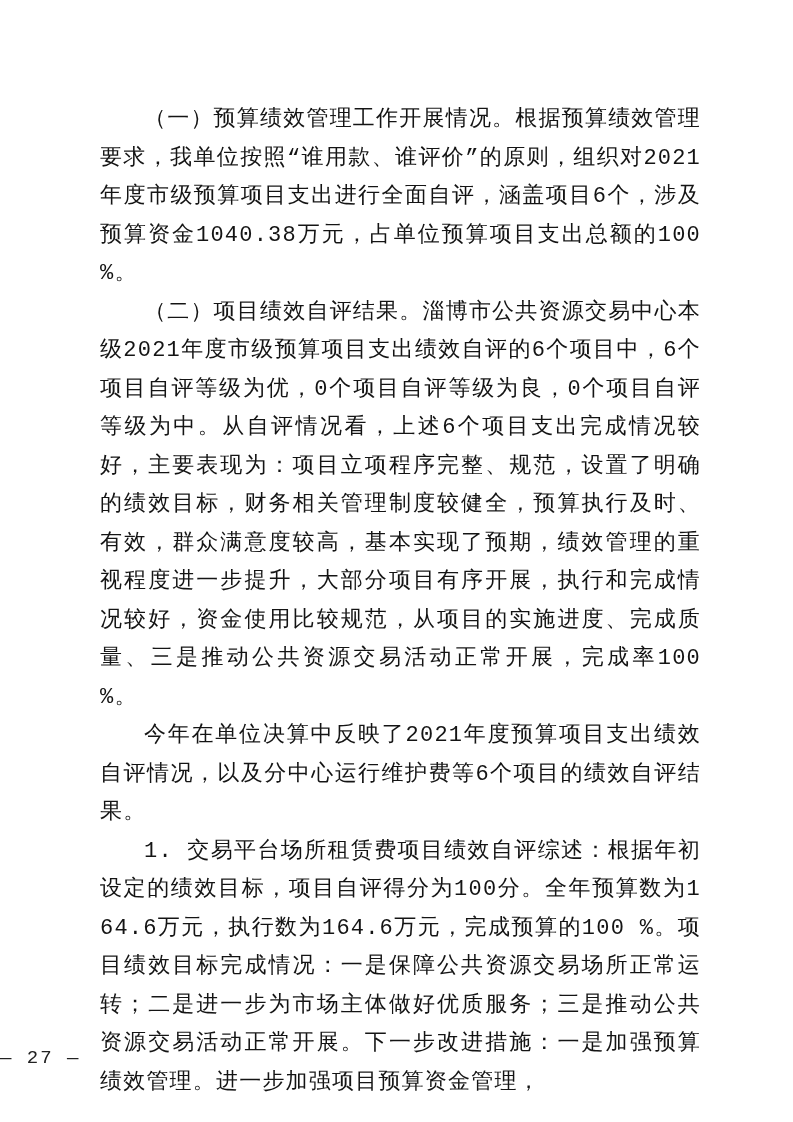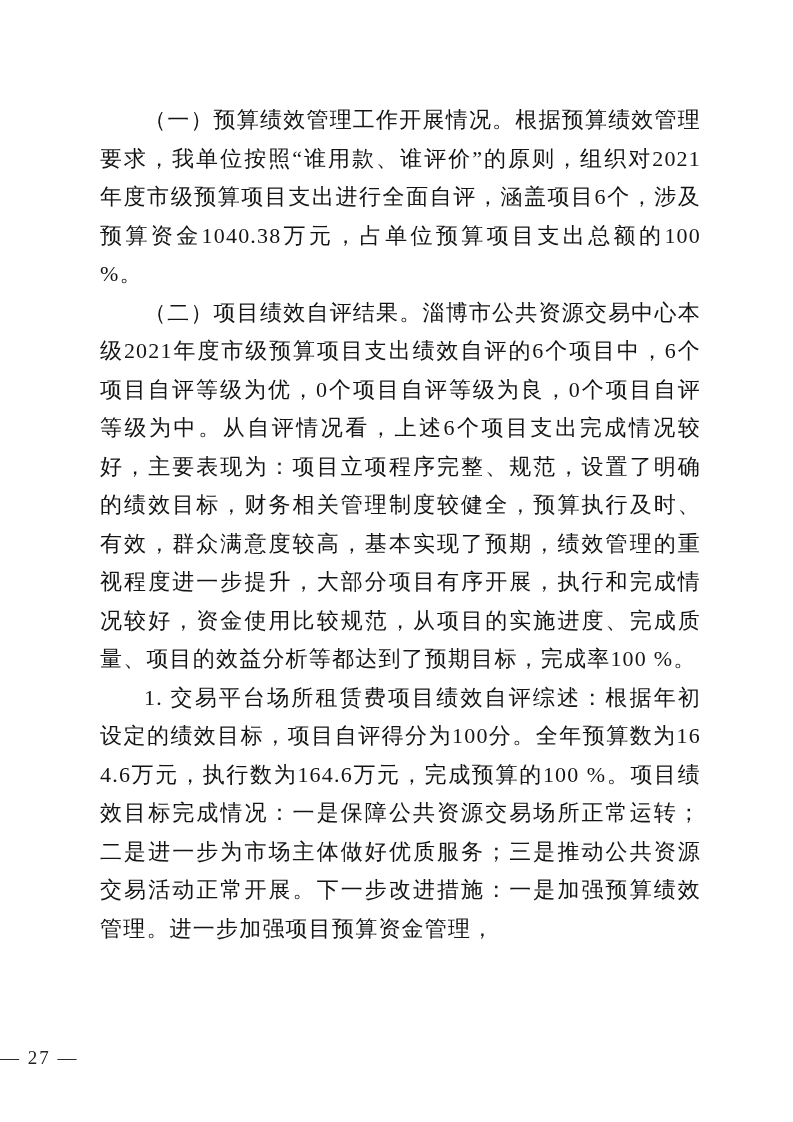--- a/index.html
+++ b/index.html
@@ -7,21 +7,21 @@
     margin: 0;
     padding: 0;
     background: #ffffff;
   }
   .page {
     position: relative;
     width: 793px;
     height: 1122px;
     background: #ffffff;
     overflow: hidden;
-    font-family: Liberation Serif, serif;
+    font-family: Liberation Mono, monospace;
     color: #141414;
   }
   .content {
     position: absolute;
     top: 101px;
     left: 100px;
     width: 601px;
   }
   .para {
     margin: 0;
@@ -43,17 +43,18 @@
     letter-spacing: 2px;
     color: #222222;
   }
 </style>
 </head>
 <body>
 
 <div class="page">
   <div class="content">
     <p class="para">（一）预算绩效管理工作开展情况。根据预算绩效管理要求，我单位按照“谁用款、谁评价”的原则，组织对2021年度市级预算项目支出进行全面自评，涵盖项目6个，涉及预算资金1040.38万元，占单位预算项目支出总额的100 %。</p>
-    <p class="para">（二）项目绩效自评结果。淄博市公共资源交易中心本级2021年度市级预算项目支出绩效自评的6个项目中，6个项目自评等级为优，0个项目自评等级为良，0个项目自评等级为中。从自评情况看，上述6个项目支出完成情况较好，主要表现为：项目立项程序完整、规范，设置了明确的绩效目标，财务相关管理制度较健全，预算执行及时、有效，群众满意度较高，基本实现了预期，绩效管理的重视程度进一步提升，大部分项目有序开展，执行和完成情况较好，资金使用比较规范，从项目的实施进度、完成质量、项目的效益分析等都达到了预期目标，完成率100 %。</p>
+    <p class="para">（二）项目绩效自评结果。淄博市公共资源交易中心本级2021年度市级预算项目支出绩效自评的6个项目中，6个项目自评等级为优，0个项目自评等级为良，0个项目自评等级为中。从自评情况看，上述6个项目支出完成情况较好，主要表现为：项目立项程序完整、规范，设置了明确的绩效目标，财务相关管理制度较健全，预算执行及时、有效，群众满意度较高，基本实现了预期，绩效管理的重视程度进一步提升，大部分项目有序开展，执行和完成情况较好，资金使用比较规范，从项目的实施进度、完成质量、三是推动公共资源交易活动正常开展，完成率100 %。</p>
+    <p class="para">今年在单位决算中反映了2021年度预算项目支出绩效自评情况，以及分中心运行维护费等6个项目的绩效自评结果。</p>
     <p class="para">1. 交易平台场所租赁费项目绩效自评综述：根据年初设定的绩效目标，项目自评得分为100分。全年预算数为164.6万元，执行数为164.6万元，完成预算的100 %。项目绩效目标完成情况：一是保障公共资源交易场所正常运转；二是进一步为市场主体做好优质服务；三是推动公共资源交易活动正常开展。下一步改进措施：一是加强预算绩效管理。进一步加强项目预算资金管理，</p>
   </div>
   <div class="footer">— 27 —</div>
 </div>
 
 </body></html>

